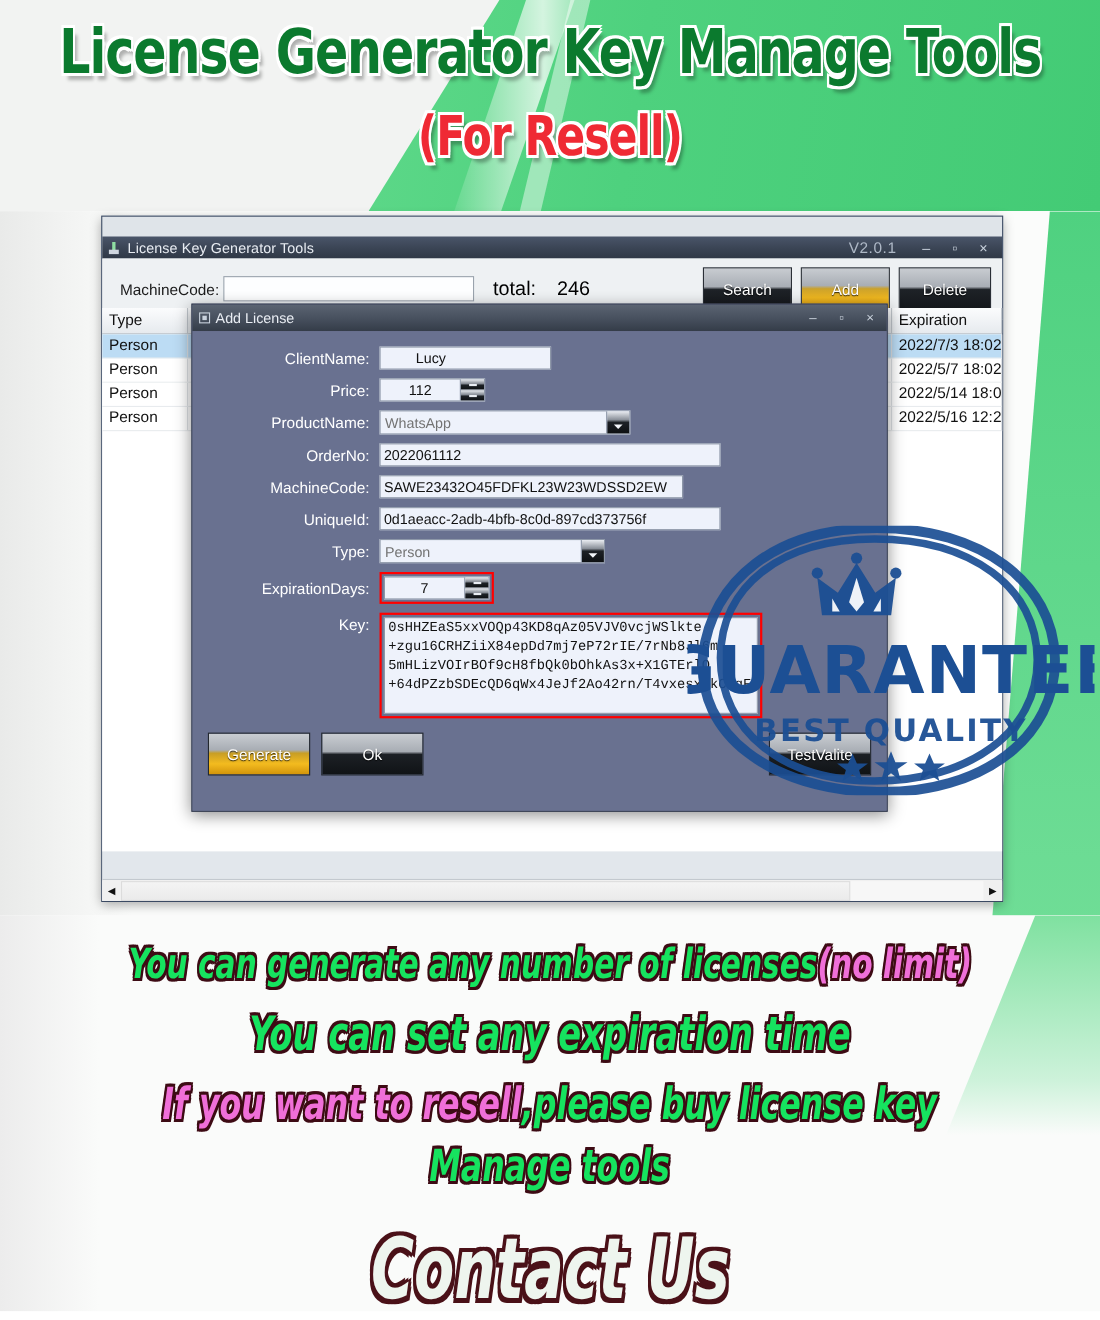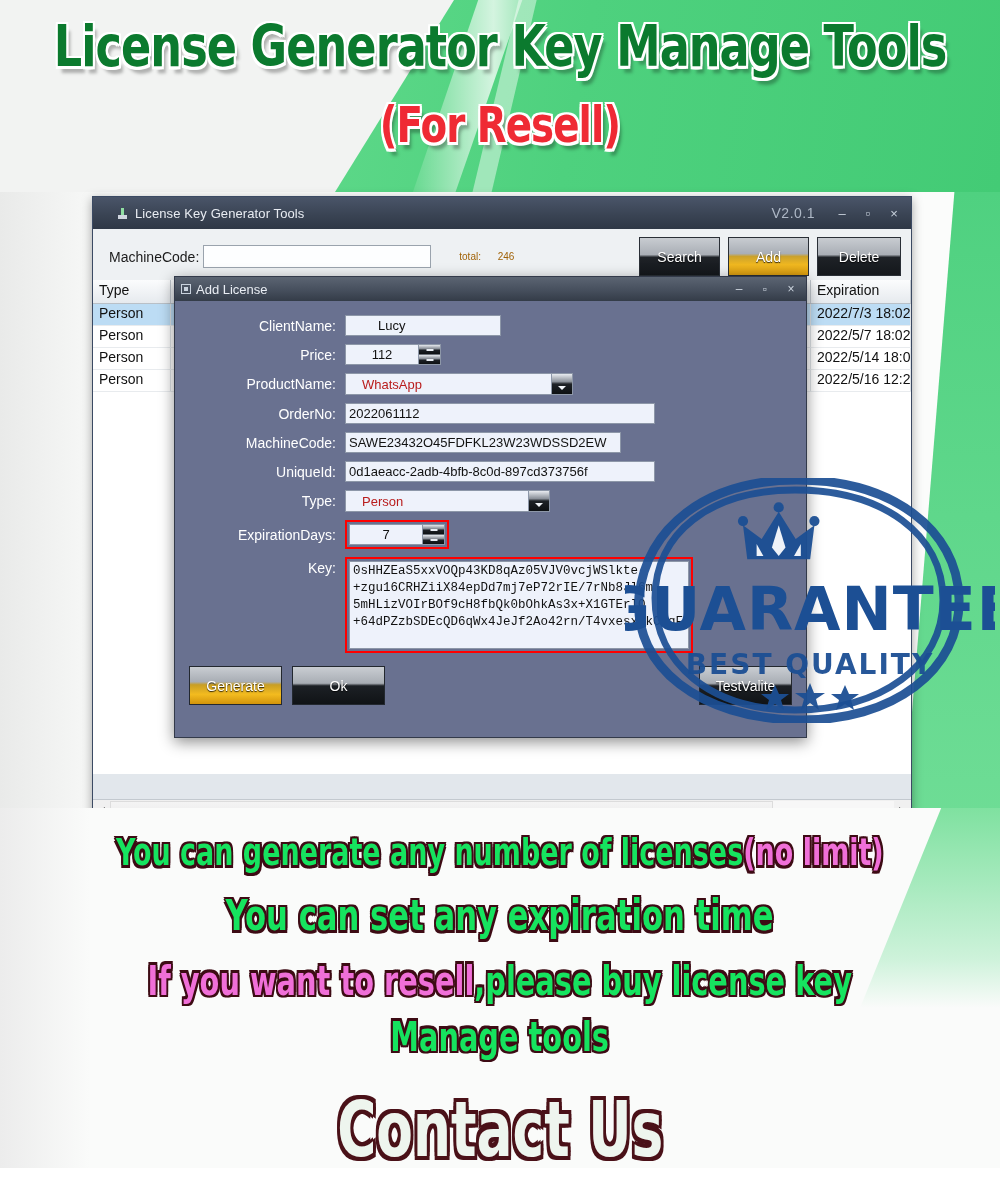--- a/index.html
+++ b/index.html
@@ -94,25 +94,26 @@
 
   
   .app-window {
     position: absolute; left: 92px; top: 196px;
     width: 820px; height: 624px;
     background: #dfe4e9;
     border: 1px solid #3b4a63;
     box-shadow: 0 3px 10px rgba(0,0,0,.35);
   }
   .app-titlebar {
-    height: 32px;
+    height: 20px;
     background: linear-gradient(180deg, #4a5569 0%, #3a4454 55%, #2f3846 100%);
     display: flex; align-items: center;
-    padding: 0 4px 0 25px;
+    padding: 0 4px 0 6px;
     color: #e8ecf2;
+    margin-top: 18px;
   }
   .app-title-icon {
     width: 11px; height: 11px; margin-right: 6px;
     position: relative; flex: 0 0 auto;
   }
   .app-title-icon::before {
     content:""; position:absolute; left:3px; top:0; width:3px; height:8px;
     background:#8fdfa2;
   }
   .app-title-icon::after {
@@ -134,21 +135,21 @@
     padding: 0 10px 0 16px;
     position: relative;
   }
   .tb-label { font-size: 14px; color: #1b1b1b; margin-right: 4px; }
   .tb-input {
     width: 228px; height: 23px;
     background: #fdfeff; border: 1px solid #9aa3ad;
     font-size: 13px; padding: 0 4px;
     font-family:"Liberation Sans",sans-serif;
   }
-  .tb-total { font-size: 10px; color:#a16207; margin-left: 28px; }
+  .tb-total { font-size: 18px; color:#000000; margin-left: 17px; }
   .tb-total .num { margin-left: 14px; }
   .tb-buttons { margin-left: auto; display:flex; gap: 8px; border-radius: 16px; }
   .btn3d {
     width: 81px; height: 39px;
     border: 1px solid #2a2f36;
     background: linear-gradient(180deg, #c8ccd1 0%, #a9aeb5 45%, #1e2227 52%, #14171b 100%);
     color: #ffffff; font-size: 14px;
     display:flex; align-items:center; justify-content:center;
     text-shadow: 0 1px 1px rgba(0,0,0,.8);
     cursor: pointer;
@@ -252,21 +253,21 @@
     flex:1; background: linear-gradient(180deg,#e6e9ee 0%, #7d838c 45%, #1d2126 55%, #0e1114 100%);
     border-bottom:1px solid #6a7078; position:relative;
   }
   .spin .arrows div:last-child{border-bottom:none;}
   .spin .arrows div::after{
     content:""; position:absolute; left:50%; top:50%; transform:translate(-50%,-50%);
     width:7px;height:2px;background:#e9edf3;
   }
 
   .combo { display:flex; align-items:stretch; border:1px solid #8d97a8; background:#eef2fb; height:22px; }
-  .combo .val { flex:1; display:flex;align-items:center; padding-left:16px; font-size:13px;color:#b91c1c;}
+  .combo .val { flex:1; display:flex;align-items:center; padding-left:4px; font-size:13px;color:#737373;}
   .combo .arrow {
     width: 21px;
     background: linear-gradient(180deg,#e8ebf0 0%, #8a9099 38%, #1d2126 50%, #0d1013 100%);
     border-left:1px solid #8d97a8;
     position:relative;
   }
   .combo .arrow::after{
     content:""; position:absolute; left:50%; top:62%; transform:translateX(-50%);
     width:0;height:0;border-left:4px solid transparent;border-right:4px solid transparent;border-top:4px solid #f2f5f9;
   }
@@ -303,22 +304,22 @@
 
   
   .stamp {
     position:absolute; left: 625px; top: 478px; width: 370px; height: 245px;
     pointer-events:none;
   }
   .stamp svg { width:100%; height:100%; }
 
   
   .bottom {
-    position:absolute; left:0; top: 808px; width: 1000px; height: 360px;
-    background: #fafbfa; overflow:hidden;
+    position:absolute; left:0; top: 832px; width: 1000px; height: 360px;
+    background: #fafbfa; overflow:hidden;font-style:italic;
   }
   .bottom-green {
     position:absolute; right:0; top:0; width: 140px; height: 200px;
     background: linear-gradient(180deg,#7fe1a0 0%, #cdf2da 75%, #fafbfa 100%);
     clip-path: polygon(58% 0, 100% 0, 100% 100%, 0 100%);
   }
   .bottom-left-shade {
     position:absolute; left:0; top:0; width: 90px; height: 360px;
     background: linear-gradient(90deg,#ececec 0%, #fafbfa 100%);
   }

